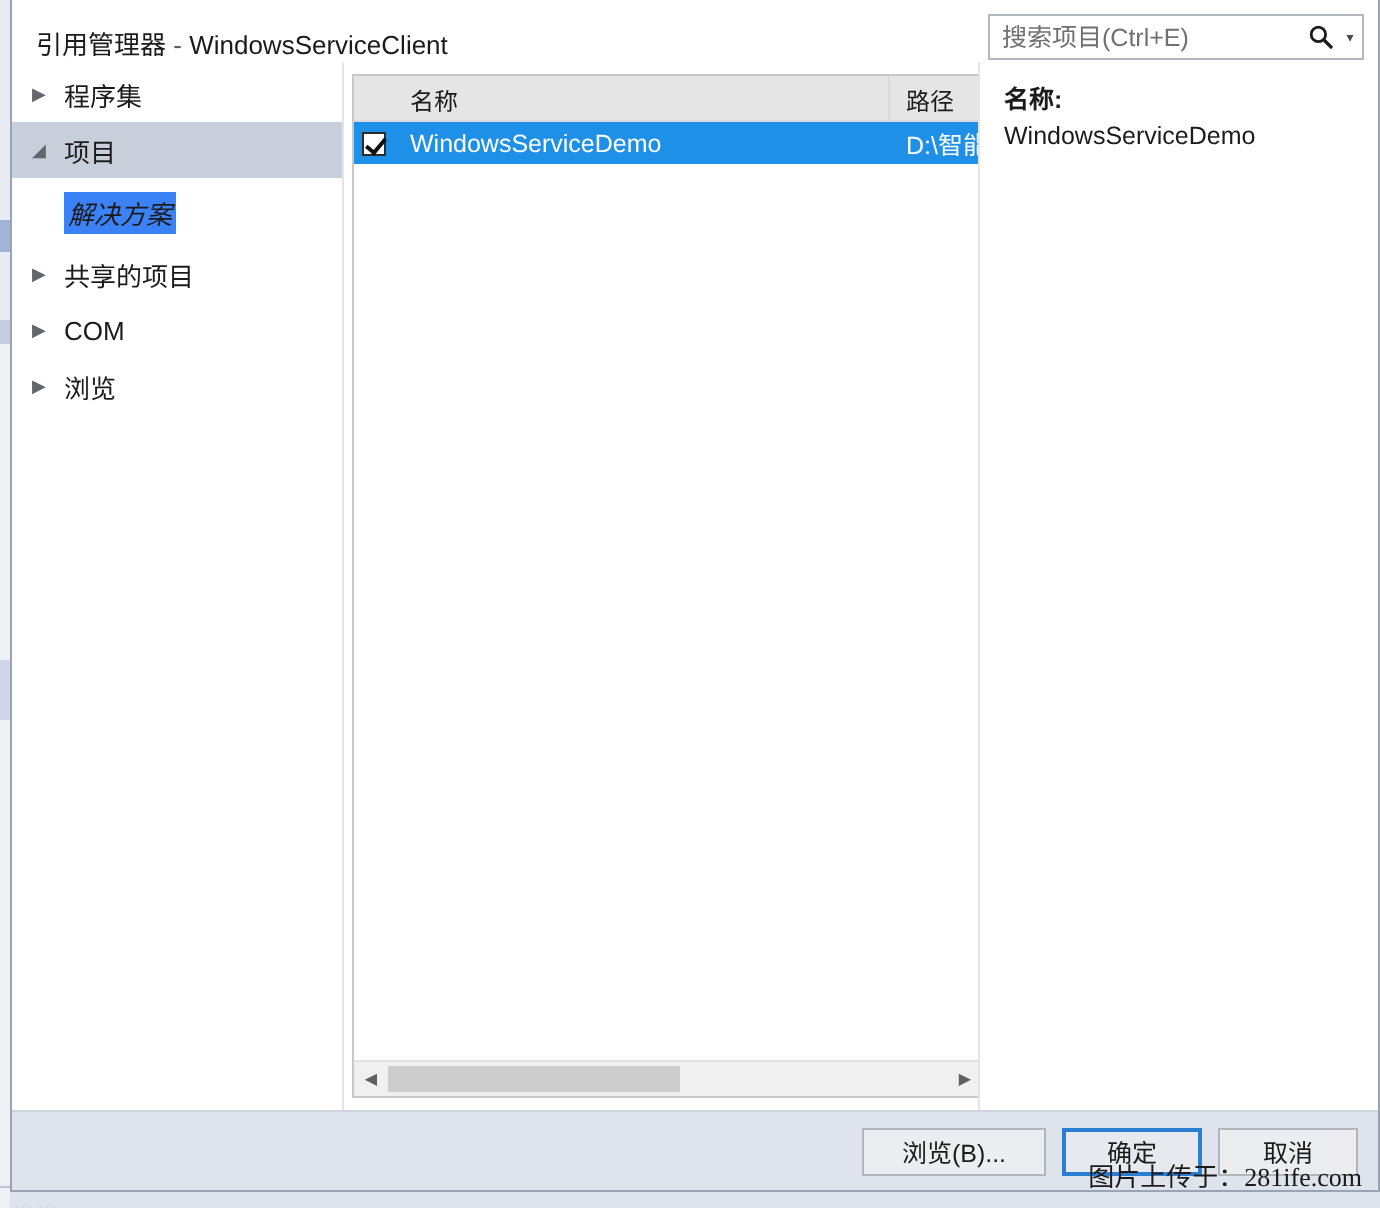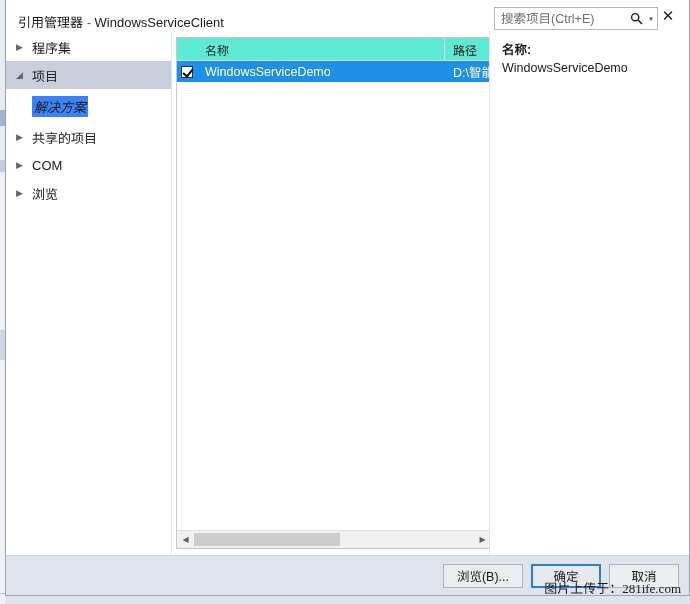--- a/index.html
+++ b/index.html
@@ -166,21 +166,21 @@
     box-sizing: border-box;
     display: flex;
     flex-direction: column;
     overflow: hidden;
   }
   .list-header {
     height: 22px;
     min-height: 22px;
     display: flex;
     border-bottom: 1px solid #d9d9d9;
-    background: #5eead4;
+    background: #e5e5e5;
     font-size: 12px;
     color: #1b1b1b;
   }
   .hcell {
     display: flex;
     align-items: center;
     padding-left: 8px;
     box-sizing: border-box;
     border-right: 1px solid #d9d9d9;
     cursor: default;
@@ -255,21 +255,21 @@
     width: 200px;
     min-width: 200px;
     background: #ffffff;
     border-left: 1px solid #e2e5ea;
     position: relative;
     box-sizing: border-box;
   }
   .search-wrap {
     position: absolute;
     left: 4px; top: -24px;
-    width: 164px; height: 23px;
+    width: 188px; height: 23px;
     background: #ffffff;
     border: 1px solid #b4b7bd;
     display: flex;
     align-items: center;
     box-sizing: border-box;
   }
   .search-input {
     flex: 1;
     border: none;
     outline: none;
@@ -308,21 +308,21 @@
     background: #dfe3ec;
     border-top: 1px solid #cfd4de;
     display: flex;
     align-items: center;
     justify-content: flex-end;
     padding-right: 10px;
     gap: 8px;
     position: relative;
   }
   .btn {
-    width: 80px;
+    width: 92px;
     height: 24px;
     background: #ecedf0;
     border: 1px solid #b3b5bb;
     font-family: inherit;
     font-size: 12.5px;
     color: #1b1b1b;
     display: flex;
     align-items: center;
     justify-content: center;
     cursor: default;

